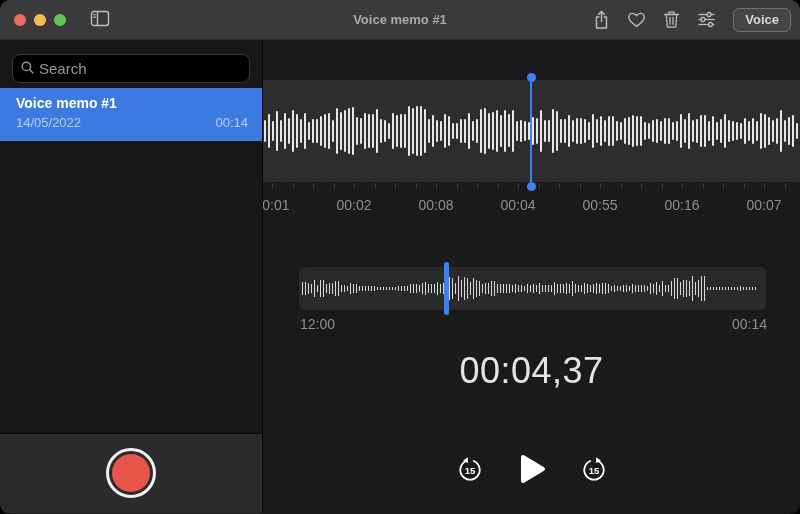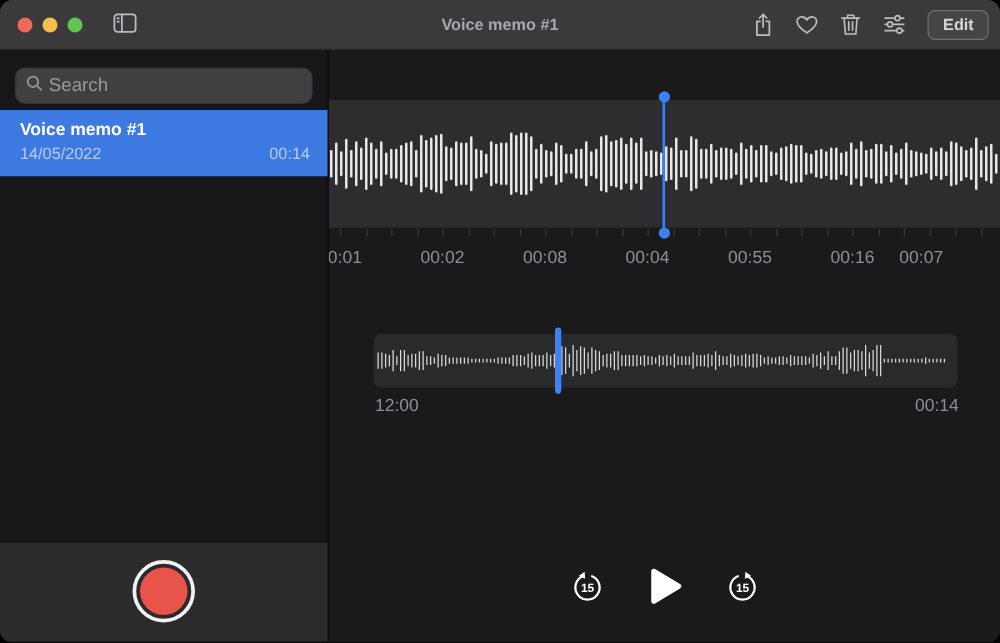--- a/index.html
+++ b/index.html
@@ -31,21 +31,21 @@
     padding:3px 11px 4px; cursor:pointer;
   }
   
   .content{ display:flex; height:473px; }
   .sidebar{
     position:relative; width:263px; flex:0 0 263px; background:#17171a;
     border-right:1px solid #060607; display:flex; flex-direction:column;
   }
   .sb-header{ padding-top:12px; text-align:center; font-size:15px; font-weight:700; color:#eaeaec; line-height:20px; }
   .search{
-    margin:14px 12px 0; height:29px; border-radius:8px; background:#404040;
+    margin:14px 12px 0; height:29px; border-radius:8px; background:#000000;
     border:1px solid #3a3a3d; display:flex; align-items:center; padding:0 8px; gap:5px;
     color:#98989d; font-size:15px; cursor:text;
   }
   .list{ margin-top:5px; }
   .rec-row{ height:53px; padding:7px 14px 0 16px; }
   .rec-row.selected{ background:var(--accent); }
   .rec-title{ font-size:14px; font-weight:700; color:#ffffff; }
   .rec-sub{ display:flex; justify-content:space-between; margin-top:4px; font-size:13px; color:rgba(255,255,255,0.62); }
   .sb-footer{
     margin-top:auto; height:80px; background:#2b2b2d; border-top:1px solid #0a0a0b;
@@ -133,21 +133,21 @@
           <svg width="19" height="17" viewBox="0 0 19 17" fill="none" stroke="#bdbdc0" stroke-width="1.3">
             <line x1="1.5" y1="3.5" x2="17.5" y2="3.5"></line>
             <line x1="1.5" y1="8.5" x2="17.5" y2="8.5"></line>
             <line x1="1.5" y1="13.5" x2="17.5" y2="13.5"></line>
             <circle cx="12" cy="3.5" r="2" fill="#3a3a3c"></circle>
             <circle cx="6" cy="8.5" r="2" fill="#3a3a3c"></circle>
             <circle cx="13.5" cy="13.5" r="2" fill="#3a3a3c"></circle>
           </svg>
         </span>
       </button>
-      <button class="edit-btn">Edit</button>
+      <button class="edit-btn">Voice</button>
     </div>
   </div>
 
   <div class="content">
 
     <aside class="sidebar">
       <div class="search">
         <span>
           <svg width="13" height="13" viewBox="0 0 13 13" fill="none" stroke="#98989d" stroke-width="1.4" stroke-linecap="round">
             <circle cx="5.4" cy="5.4" r="4.2"></circle>
@@ -340,21 +340,21 @@
           <div class="tick" style="left: 501px;"></div>
           <div class="tick" style="left: 521.5px;"></div>
         </div>
       <div id="rulerLabels">
           <span class="ruler-label" style="left: 9px;">00:01</span>
           <span class="ruler-label" style="left: 91px;">00:02</span>
           <span class="ruler-label" style="left: 173px;">00:08</span>
           <span class="ruler-label" style="left: 255px;">00:04</span>
           <span class="ruler-label" style="left: 337px;">00:55</span>
           <span class="ruler-label" style="left: 419px;">00:16</span>
-          <span class="ruler-label" style="left: 474px;">00:07</span>
+          <span class="ruler-label" style="left: 501px;">00:07</span>
         </div>
 
       <div class="strip" id="overviewWave">
           <div class="ov-bar" style="left: 3px; height: 13.717px; top: 14.6415px;"></div>
           <div class="ov-bar" style="left: 6px; height: 12.7683px; top: 15.1158px;"></div>
           <div class="ov-bar" style="left: 9px; height: 10.9962px; top: 16.0019px;"></div>
           <div class="ov-bar" style="left: 12px; height: 9.36715px; top: 16.8164px;"></div>
           <div class="ov-bar" style="left: 15px; height: 17.3033px; top: 12.8484px;"></div>
           <div class="ov-bar" style="left: 18px; height: 7.80396px; top: 17.598px;"></div>
           <div class="ov-bar" style="left: 21px; height: 16.861px; top: 13.0695px;"></div>
@@ -501,20 +501,21 @@
           <div class="ov-bar" style="left: 444px; height: 2.23861px; top: 20.3807px;"></div>
           <div class="ov-bar" style="left: 447px; height: 2.50786px; top: 20.2461px;"></div>
           <div class="ov-bar" style="left: 450px; height: 2.37189px; top: 20.3141px;"></div>
           <div class="ov-bar" style="left: 453px; height: 3.41513px; top: 19.7924px;"></div>
           <div class="ov-bar" style="left: 456px; height: 2.50099px; top: 20.2495px;"></div>
         </div>
       <div class="ov-playhead"></div>
       <span class="ov-label ov-start">12:00</span>
       <span class="ov-label ov-end">00:14</span>
 
+      <div class="time-display">00:04,37</div>
 
       <div class="controls">
         <button class="ctl-btn">
           <span>
             <svg width="30" height="30" viewBox="0 0 30 30">
               <g transform="scale(-1,1) translate(-30,0)">
                 <path d="M11.3 7.0 A9.7 9.7 0 1 0 18.7 7.0" fill="none" stroke="#ffffff" stroke-width="1.8" stroke-linecap="round"></path>
                 <path d="M17.3 3.3 L22.0 6.8 L16.9 9.0 Z" fill="#ffffff"></path>
               </g>
               <text x="15" y="19.5" text-anchor="middle" font-family="Liberation Sans, sans-serif" font-size="9.5" font-weight="700" fill="#ffffff">15</text>

